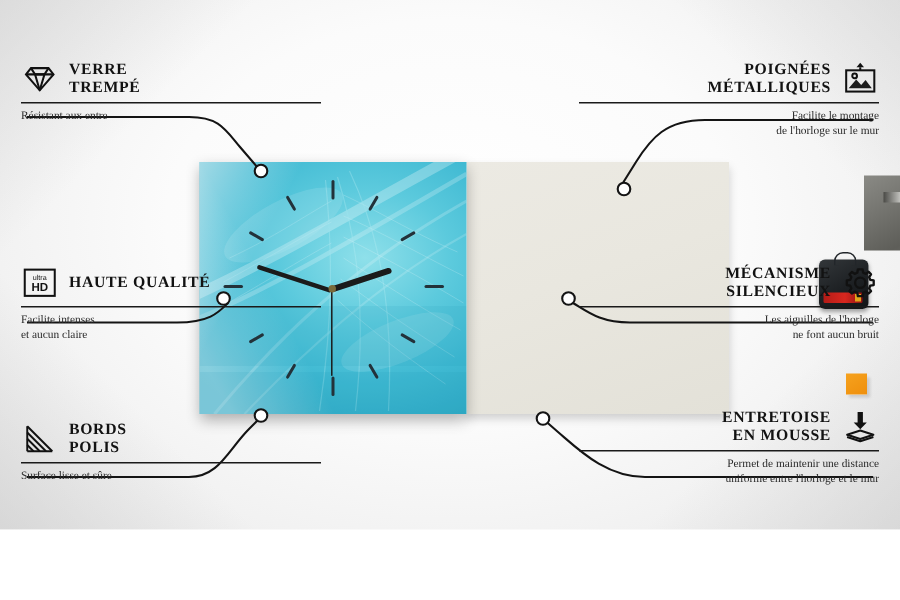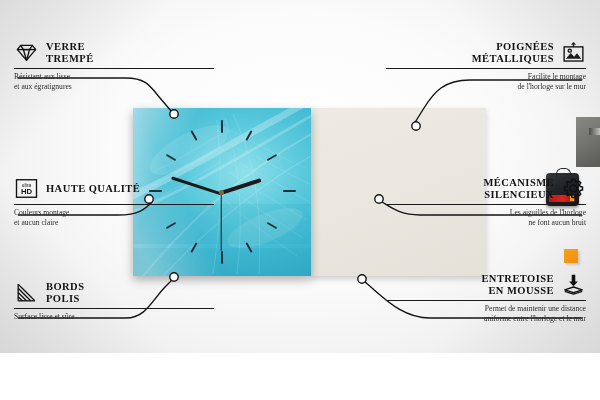--- a/index.html
+++ b/index.html
@@ -198,41 +198,40 @@
             <path d="M9 9.2 H15"></path>
         </svg>
       </span>
       <div class="title">
         <div>VERRE</div>
         <div>TREMPÉ</div>
       </div>
     </div>
     <div class="rule"></div>
     <div class="desc">
-      <div>Résistant aux lisse</div>
-      <div>et aux égratignures</div>
+      <div>Résistant aux entre</div>
     </div>
   </div>
 
   <div class="callout left" style="top:176px;">
     <div class="head">
       <span class="ico">
         <svg viewBox="0 0 24 24" fill="none" stroke="currentColor" stroke-width="1.3">
           <rect x="2.4" y="3.6" width="19.2" height="16.8"></rect>
           <text x="12" y="10.4" font-size="4.6" text-anchor="middle" fill="currentColor" stroke="none" font-family="Liberation Sans, sans-serif">ultra</text>
           <text x="12" y="17.4" font-size="7.4" text-anchor="middle" fill="currentColor" stroke="none" font-weight="bold" font-family="Liberation Sans, sans-serif">HD</text>
         </svg>
       </span>
       <div class="title">
         <div>HAUTE QUALITÉ</div>
       </div>
     </div>
     <div class="rule"></div>
     <div class="desc">
-      <div>Couleurs montage</div>
+      <div>Facilite intenses</div>
       <div>et aucun claire</div>
     </div>
   </div>
 
   <div class="callout right" style="top:40px;">
     <div class="head">
       <span class="ico">
         <svg viewBox="0 0 24 24" fill="none" stroke="currentColor" stroke-width="1.3">
           <path d="M12 1.8 L9.6 4.6 H14.4 Z" fill="currentColor" stroke="none"></path>
           <path d="M12 4.6 L12 6.6"></path>

